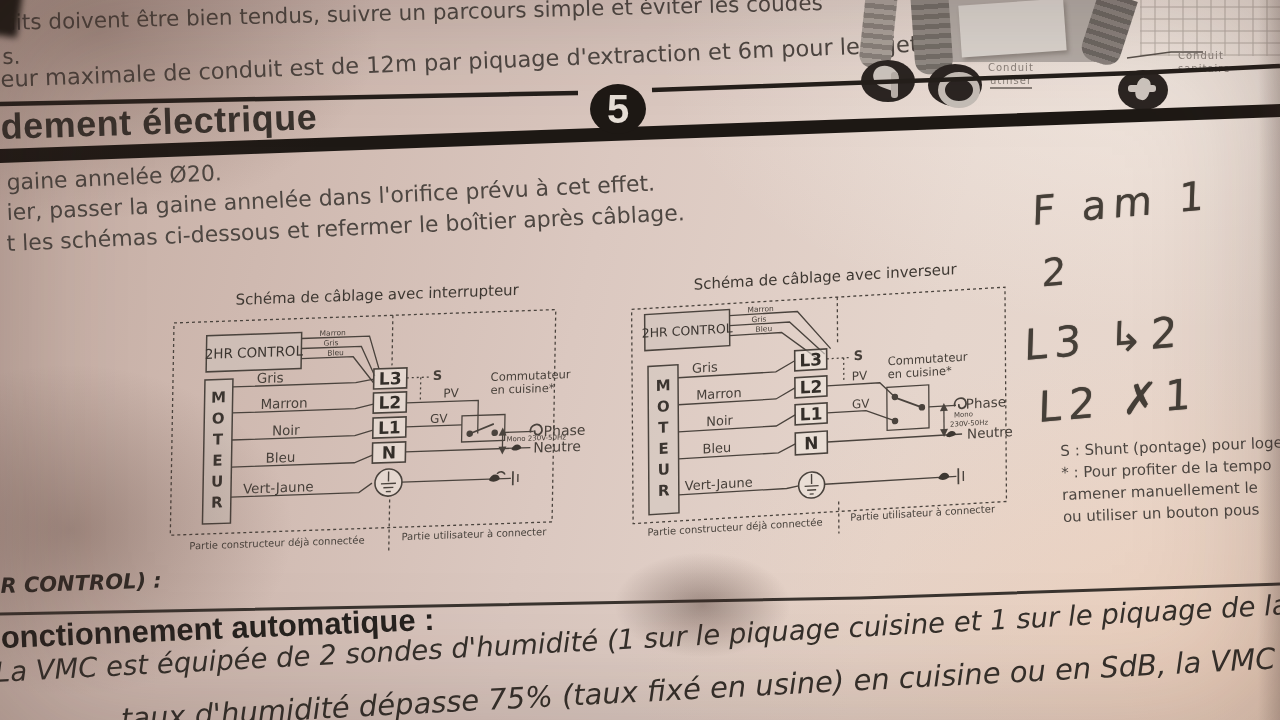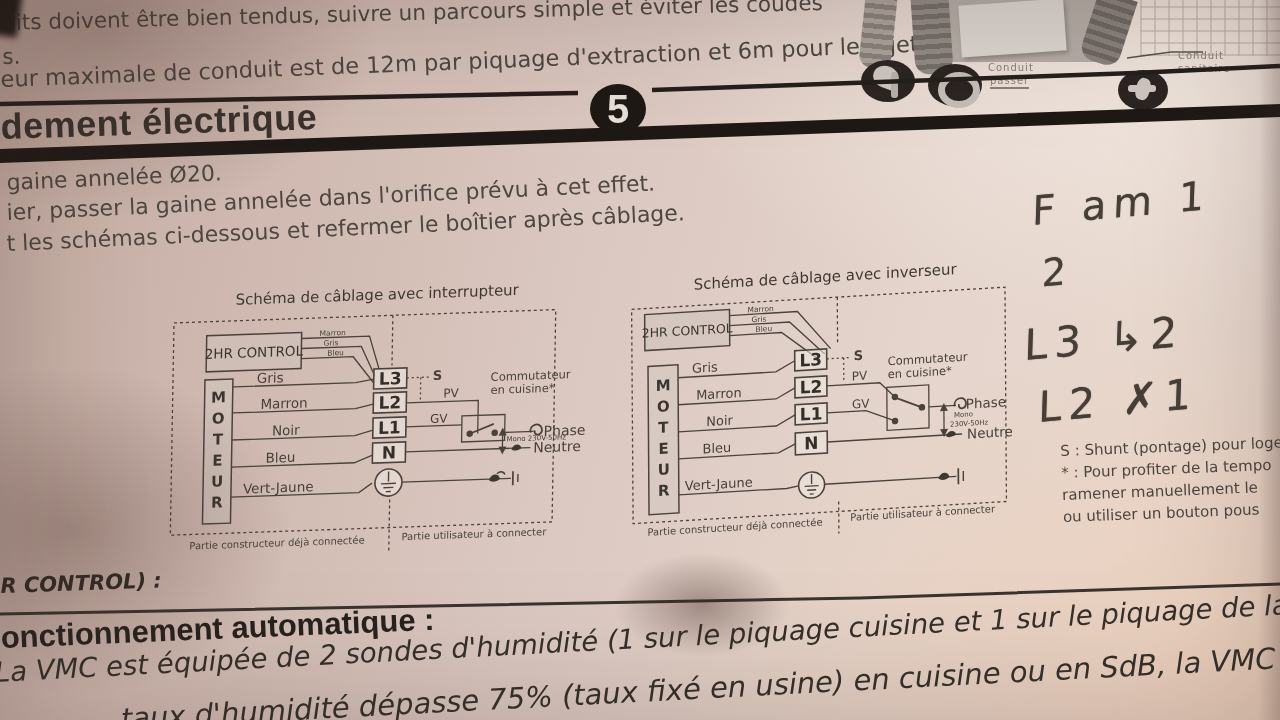--- a/index.html
+++ b/index.html
@@ -55,21 +55,21 @@
         <div class="abs" style="left:30px;top:12px;width:7px;height:26px;background:#b9b1aa;border-radius:3px;"></div>
      </div>
      <div class="abs" style="left:83px;top:70px;width:54px;height:42px;background:#2b2522;border-radius:50%;">
         <div class="abs" style="left:10px;top:8px;width:28px;height:22px;border:7px solid #c6beb7;border-radius:50%;"></div>
      </div>
      <div class="abs" style="left:273px;top:76px;width:50px;height:40px;background:#2b2522;border-radius:50%;">
         <div class="abs" style="left:18px;top:8px;width:14px;height:22px;background:#cfc7c0;border-radius:40%;transform:rotate(14deg);"></div>
         <div class="abs" style="left:10px;top:15px;width:28px;height:7px;background:#cfc7c0;border-radius:3px;"></div>
      </div>
      <div class="txt" style="left:143px;top:68px;font-size:10px;color:#8a817a;letter-spacing:1px;">Conduit</div>
-     <div class="txt" style="left:145px;top:81px;font-size:10px;color:#8a817a;letter-spacing:1px;border-bottom:2px solid #8a817a;padding-bottom:1px;">passer</div>
+     <div class="txt" style="left:145px;top:81px;font-size:10px;color:#8a817a;letter-spacing:1px;border-bottom:2px solid #8a817a;padding-bottom:1px;">utiliser</div>
      <svg class="abs" style="left:280px;top:50px;" width="80" height="20" viewBox="0 0 80 20">
         <path d="M2,14 L46,8 H78" stroke="#5a534d" stroke-width="1.5" fill="none"></path>
      </svg>
      <div class="txt" style="left:333px;top:56px;font-size:10px;color:#8a817a;letter-spacing:1px;">Conduit</div>
      <div class="txt" style="left:333px;top:69px;font-size:10px;color:#8a817a;letter-spacing:1px;">sanitaire</div>
    </div>
 
    <svg class="abs" style="left:0;top:0;" width="1280" height="200" viewBox="0 0 1280 200">
      <g>
        <path d="M0,104 L578,93" stroke="#241f1b" stroke-width="4.5" fill="none"></path>

